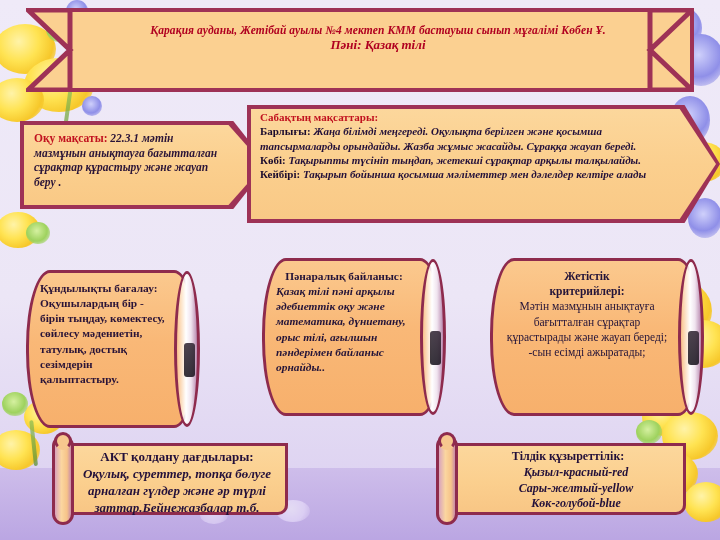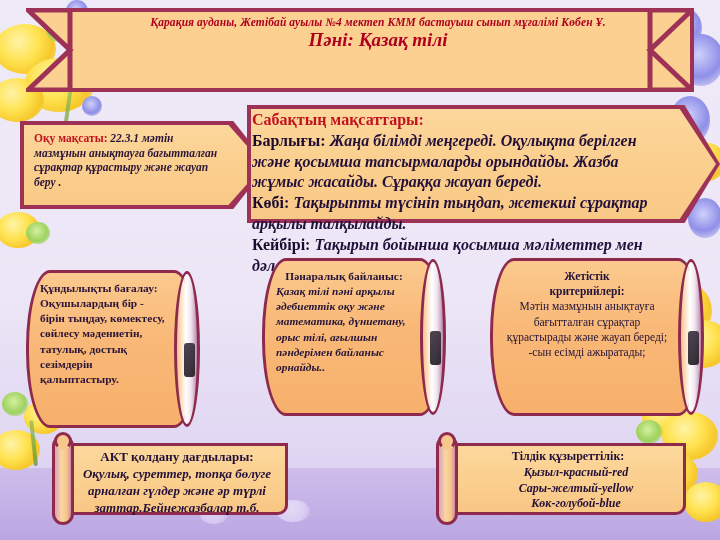--- a/index.html
+++ b/index.html
@@ -90,35 +90,35 @@
     -webkit-clip-path: polygon(0% 0%, 100% 0%, 100% 100%, 0% 100%, 6.2% 50%);
     clip-path: polygon(0% 0%, 100% 0%, 100% 100%, 0% 100%, 6.2% 50%);
   }
   .ribbon-tail {
     position: absolute;
     inset: 0;
   }
   #title-text {
     position: absolute;
     left: 52px;
-    top: 4px;
+    top: 12px;
     width: 600px;
     text-align: center;
     line-height: 1.08;
   }
   .t-line1 {
     font-size: 11.5px;
     font-weight: bold;
     font-style: italic;
     color: #b00020;
     letter-spacing: .1px;
     margin-top: 4px;
   }
   .t-line2, .t-line3 {
-    font-size: 19px;
+    font-size: 13px;
     font-weight: bold;
     font-style: italic;
     color: #b00020;
     margin-top: 2px;
   }
 
   
   .arrowbox {
     position: absolute;
     box-sizing: border-box;
@@ -151,22 +151,22 @@
   #aims-box { left: 247px; top: 105px; width: 473px; height: 118px; }
   #aims-box .inner {
     -webkit-clip-path: polygon(0 0, 92.5% 0, 100% 50%, 92.5% 100%, 0 100%);
     clip-path: polygon(0 0, 92.5% 0, 100% 50%, 92.5% 100%, 0 100%);
   }
   #aims-box .inner2 {
     -webkit-clip-path: polygon(0 0, 92.2% 0, 100% 50%, 92.2% 100%, 0 100%);
     clip-path: polygon(0 0, 92.2% 0, 100% 50%, 92.2% 100%, 0 100%);
   }
   #aims-box .txt {
-    left: 5px; top: 5px; right: 11%;
-    font-size: 16px; line-height: 1.3; color: #23103a;
+    left: 13px; top: 5px; right: 11%;
+    font-size: 11px; line-height: 1.3; color: #23103a;
   }
   #aims-box .aim-title { color: #c1121f; font-weight: bold; font-style: normal; }
   #aims-box .aim-k { font-weight: bold; font-style: normal; color: #1b0b2e; }
   #aims-box .aim-v { font-style: italic; font-weight: bold; color: #23103a; }
 
   
   .cyl {
     position: absolute;
     top: 258px;
     height: 158px;

